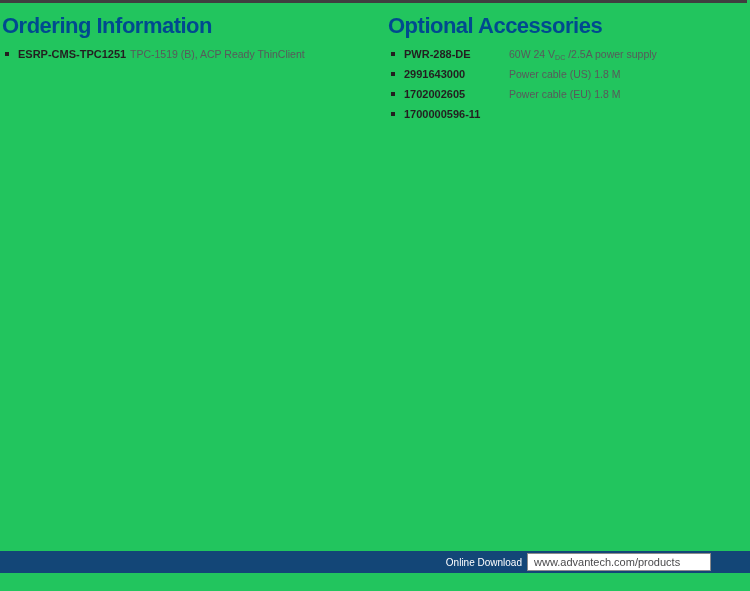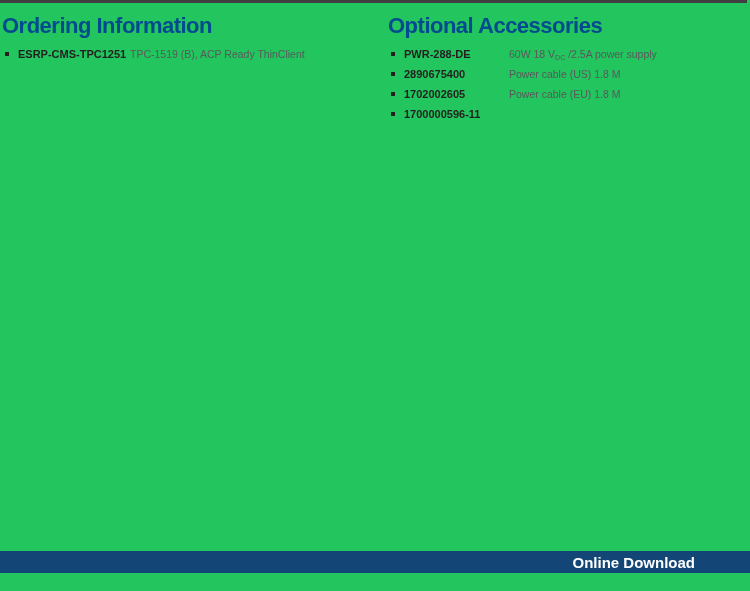--- a/index.html
+++ b/index.html
@@ -56,23 +56,23 @@
     width: 750px; height: 22px;
     background: #134677;
     display: flex;
     align-items: center;
     justify-content: flex-end;
     padding-right: 39px;
     box-sizing: border-box;
   }
   .footer-label {
     color: #ffffff;
-    font-weight: bold;
-    font-size: 15px;
-    margin-right: 16px;
+    font-weight: normal;
+    font-size: 10px;
+    margin-right: 5px;
     white-space: nowrap;
   }
   .url-box {
     background: #ffffff;
     border: 1px solid #8b8b8b;
     width: 184px; height: 18px;
     box-sizing: border-box;
     display: flex;
     align-items: center;
     padding-left: 6px;
@@ -98,39 +98,40 @@
       <span class="desc"><span>TPC-1519 (B), ACP Ready ThinClient</span><span class="sub"></span><span></span></span>
     </div>
   </div>
 
   <div class="col col-right">
     <h2 class="section-title">Optional Accessories</h2>
 
     <div class="item-row">
       <span class="bullet"></span>
       <span class="sku">PWR-288-DE</span>
-      <span class="desc"><span>60W 18 V</span><span class="sub">DC</span><span> /2.5A power supply</span></span>
+      <span class="desc"><span>60W 24 V</span><span class="sub">DC</span><span> /2.5A power supply</span></span>
     </div>
 
     <div class="item-row">
       <span class="bullet"></span>
-      <span class="sku">2890675400</span>
+      <span class="sku">2991643000</span>
       <span class="desc"><span>Power cable (US) 1.8 M</span><span class="sub"></span><span></span></span>
     </div>
 
     <div class="item-row">
       <span class="bullet"></span>
       <span class="sku">1702002605</span>
       <span class="desc"><span>Power cable (EU) 1.8 M</span><span class="sub"></span><span></span></span>
     </div>
 
 
     <div class="item-row">
       <span class="bullet"></span>
       <span class="sku">1700000596-11</span>
     </div>
   </div>
 
   <div class="footer-bar">
     <span class="footer-label">Online Download</span>
+    <span class="url-box">www.advantech.com/products</span>
   </div>
 
 </div>
 
 </body></html>

